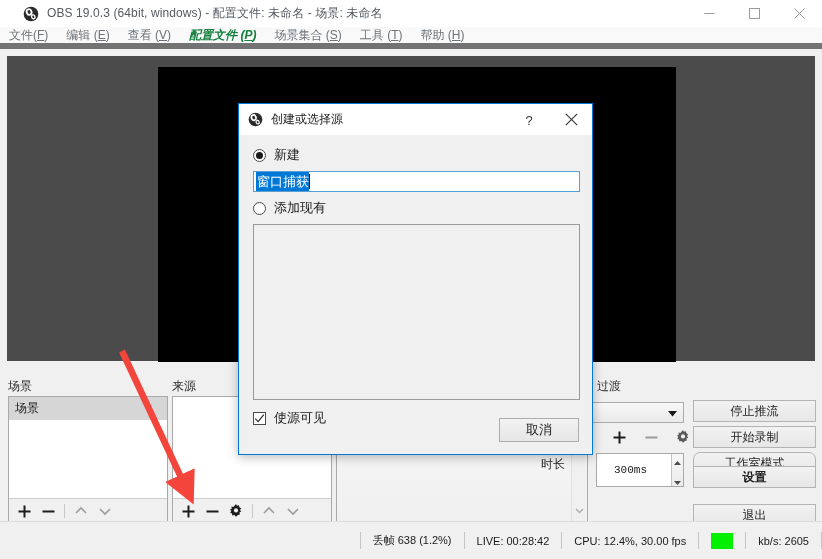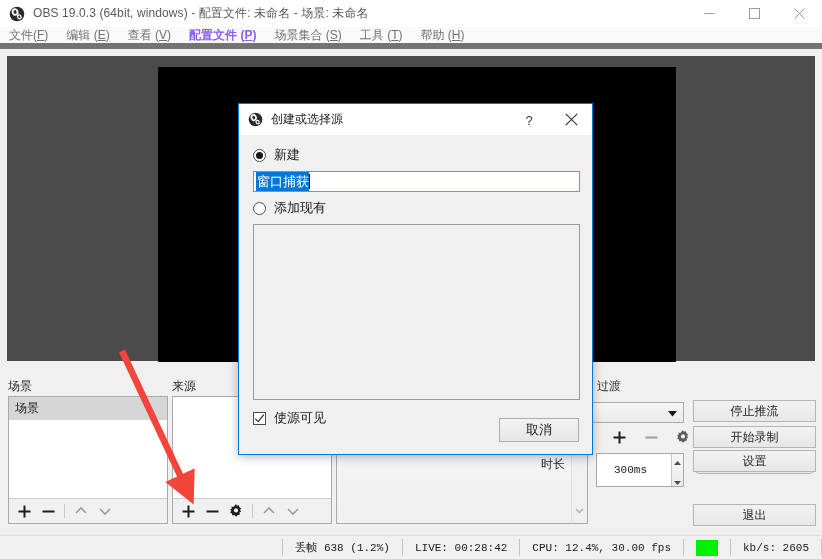--- a/index.html
+++ b/index.html
@@ -13,21 +13,21 @@
   #app {
     position: relative;
     width: 822px; height: 559px;
     background: #f0f0f0;
   }
 
   
   .titlebar {
     position: absolute; left: 0; top: 0; width: 822px; height: 27px;
     background: #ffffff;
-    display: flex; align-items: center;
+    display: flex; align-items: center; padding-left: 14px;
   }
   .tb-logo {
     width: 16px; height: 16px; margin-left: 9px; margin-right: 8px;
     flex: none;
   }
   .tb-title {
     font-size: 12px; color: #555b60; white-space: nowrap;
     letter-spacing: .1px;
   }
   .tb-ctrls {
@@ -44,21 +44,21 @@
   .menubar {
     position: absolute; left: 0; top: 27px; width: 822px; height: 22px;
     background: #f9f9f9;
     display: flex; align-items: center;
     border-bottom: 6px solid #737373;
   }
   .menu-item {
     font-size: 12px; color: #6d7378;
     padding: 2px 9px; white-space: nowrap;
   }
-  .menu-item.active { color: #8b5cf6; font-weight: bold; }
+  .menu-item.active { color: #15803d; font-weight: bold; font-style: italic; }
   .menu-item .mn { text-decoration: underline; }
 
   
   .preview {
     position: absolute; left: 7px; top: 56px; width: 808px; height: 305px;
     background: #4b4b4b;
   }
   .canvas {
     position: absolute; left: 151px; top: 11px; width: 518px; height: 295px;
     background: #000000;
@@ -142,25 +142,25 @@
   .ctrl-btn {
     position: absolute; left: 693px; width: 123px; height: 22px;
     background: linear-gradient(180deg,#f2f2f2,#e7e7e7);
     border: 1px solid #b4b4b4;
     font-size: 12px; color: #1c1c1c;
     display: flex; align-items: center; justify-content: center;
   }
 
   
   .statusbar {
-    position: absolute; left: 0; bottom: 0; width: 822px; height: 24px;
+    position: absolute; left: 0; bottom: 0; width: 822px; height: 38px;
     background: #f0f0f0;
     border-top: 1px solid #dcdcdc;
     display: flex; align-items: center; justify-content: flex-end;
-    font-family: Liberation Mono, monospace;
+    font-family: Liberation Sans, sans-serif;
     font-size: 11px; color: #1a1a1a;
   }
   .sb-cell {
     padding: 0 12px; height: 17px; display: flex; align-items: center;
     border-right: 1px solid #c4c4c4; white-space: nowrap;
   }
   .sb-cell:first-child { border-left: 1px solid #c4c4c4; }
   .sb-led { width: 22px; height: 16px; background: #00f000; }
 
   
@@ -397,21 +397,21 @@
         <svg width="7" height="4" viewBox="0 0 7 4">
             <polygon points="0,0 7,0 3.5,4" fill="#4a4a4a"></polygon>
           </svg>
       </span>
     </span>
   </div>
 
   <div class="ctrl-btn" style="top:400px;">停止推流</div>
   <div class="ctrl-btn" style="top:426px;">开始录制</div>
   <div class="ctrl-btn" style="top:452px;border-radius:7px;">工作室模式</div>
-  <div class="ctrl-btn" style="top:450px;">设置</div>
+  <div class="ctrl-btn" style="top:466px;font-weight:bold;">设置</div>
   <div class="ctrl-btn" style="top:504px;">退出</div>
 
   <div class="statusbar">
     <div class="sb-cell">丢帧 638 (1.2%)</div>
     <div class="sb-cell">LIVE: 00:28:42</div>
     <div class="sb-cell">CPU: 12.4%, 30.00 fps</div>
     <div class="sb-cell">
         <span class="sb-led" style="background: rgb(0, 240, 0);"></span>
       </div>
     <div class="sb-cell">kb/s: 2605</div>

